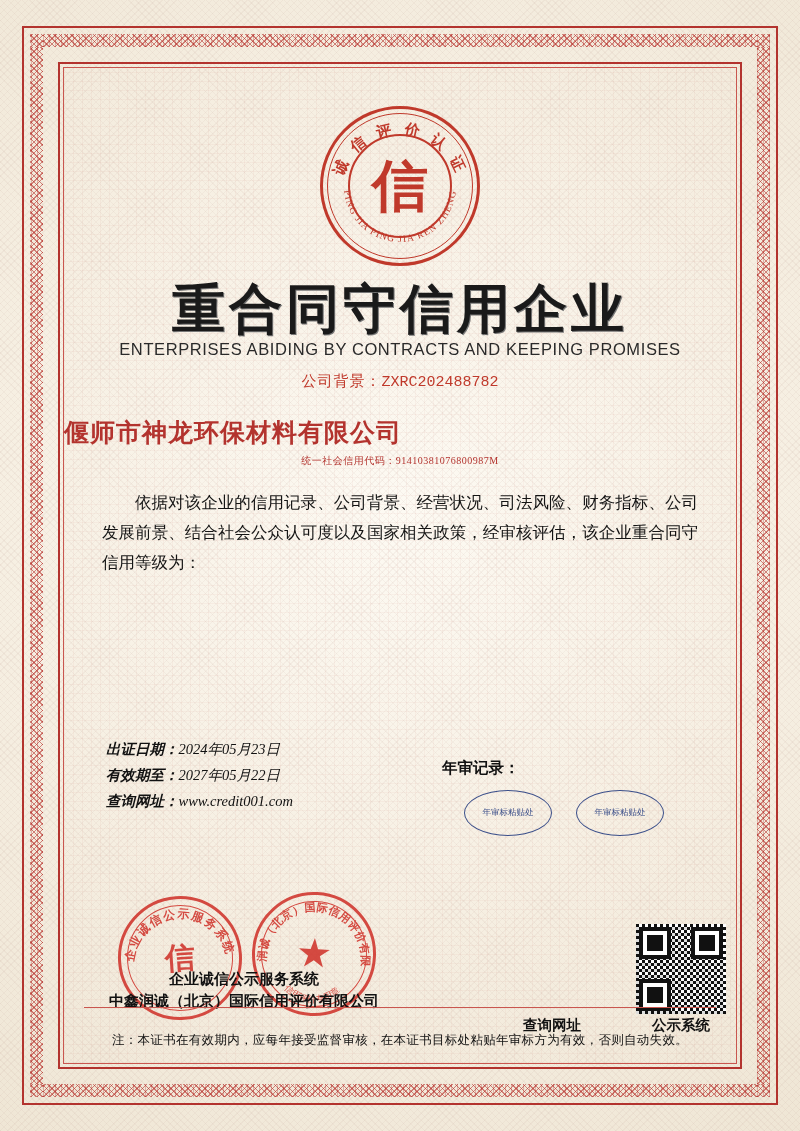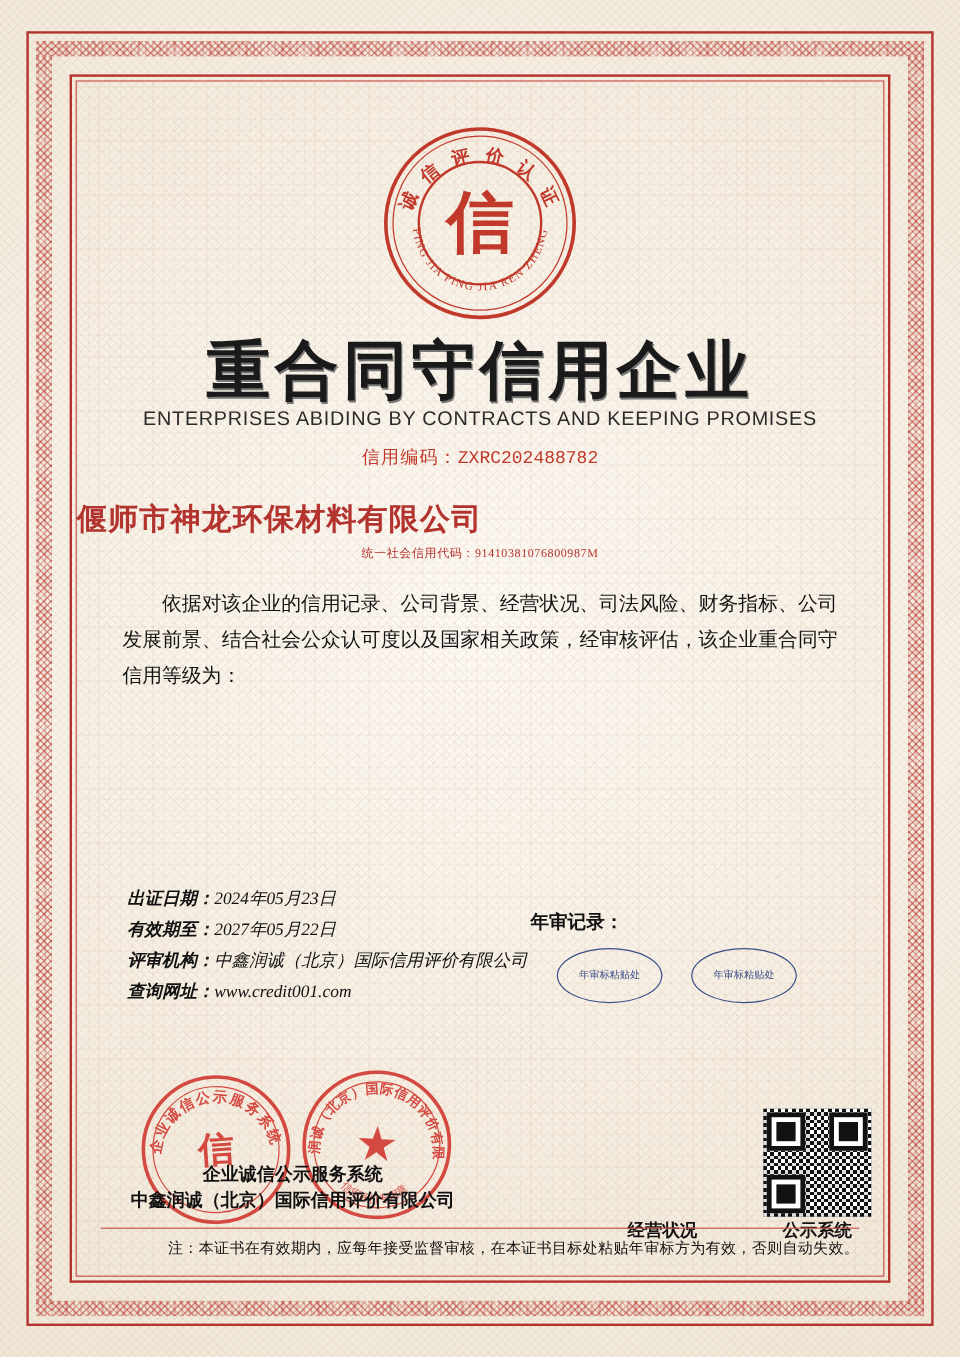--- a/index.html
+++ b/index.html
@@ -194,23 +194,23 @@
   }
   .qr .fq{position:absolute;width:24px;height:24px;border:4px solid #111;background:#fff;}
   .qr .fq i{position:absolute;inset:4px;background:#111;display:block;}
   .qr .tl{left:3px;top:3px;} .qr .tr{right:3px;top:3px;} .qr .bl{left:3px;bottom:3px;}
   .qr-label{
     position:absolute;left:547px;top:948px;width:140px;text-align:center;
     font-size:14.5px;font-weight:bold;color:#111;
   }
 
   .note{
-    position:absolute;left:20px;right:20px;bottom:14px;text-align:right;
+    position:absolute;left:20px;right:20px;bottom:14px;text-align:center;
     font-size:12.5px;color:#111;letter-spacing:.3px;
-    border-top:1px solid #c9564f;padding-top:8px;
+    border-top:1px solid #c9564f;padding-top:24px;
   }
 </style>
 </head>
 <body>
 
 <div class="cert">
 
   <div class="border-outer"></div>
   <div class="border-band"></div>
   <div class="border-inner"></div>
@@ -238,40 +238,37 @@
       </div>
       <div class="inner">
         <span class="xin">信</span>
       </div>
     </div>
 
     <div class="title-cn">重合同守信用企业</div>
     <div class="title-en">ENTERPRISES ABIDING BY CONTRACTS AND KEEPING PROMISES</div>
 
     <div class="credit-no">
-      <span>信用编码：</span><span class="val">ZXRC202488782</span>
+      <span>公司背景：</span><span class="val">ZXRC202488782</span>
     </div>
 
     <div class="company">偃师市神龙环保材料有限公司</div>
     <div class="uscc">
       <span>统一社会信用代码：</span><span>91410381076800987M</span>
     </div>
 
     <div class="para">依据对该企业的信用记录、公司背景、经营状况、司法风险、财务指标、公司发展前景、结合社会公众认可度以及国家相关政策，经审核评估，该企业重合同守信用等级为：</div>
 
 
     <div class="details">
       <div class="row">
         <span class="lbl">出证日期：</span><span>2024年05月23日</span>
       </div>
       <div class="row">
         <span class="lbl">有效期至：</span><span>2027年05月22日</span>
-      </div>
-      <div class="row">
-        <span class="lbl">评审机构：</span><span>中鑫润诚（北京）国际信用评价有限公司</span>
       </div>
       <div class="row">
         <span class="lbl">查询网址：</span><span class="url">www.credit001.com</span>
       </div>
     </div>
 
     <div class="annual">年审记录：</div>
     <div class="annual-slot slot1">年审标粘贴处</div>
     <div class="annual-slot slot2">年审标粘贴处</div>
 
@@ -303,21 +300,21 @@
         </text>
       </svg>
       <span class="star">★</span>
     </div>
 
     <div class="seal-caption">
       <div>企业诚信公示服务系统</div>
       <div>中鑫润诚（北京）国际信用评价有限公司</div>
     </div>
 
-    <div class="mutual-label">经营状况</div>
+    <div class="mutual-label">查询网址</div>
 
     <div class="qr">
       <span class="fq tl">
           <i></i>
         </span>
       <span class="fq tr">
           <i></i>
         </span>
       <span class="fq bl">
           <i></i>

